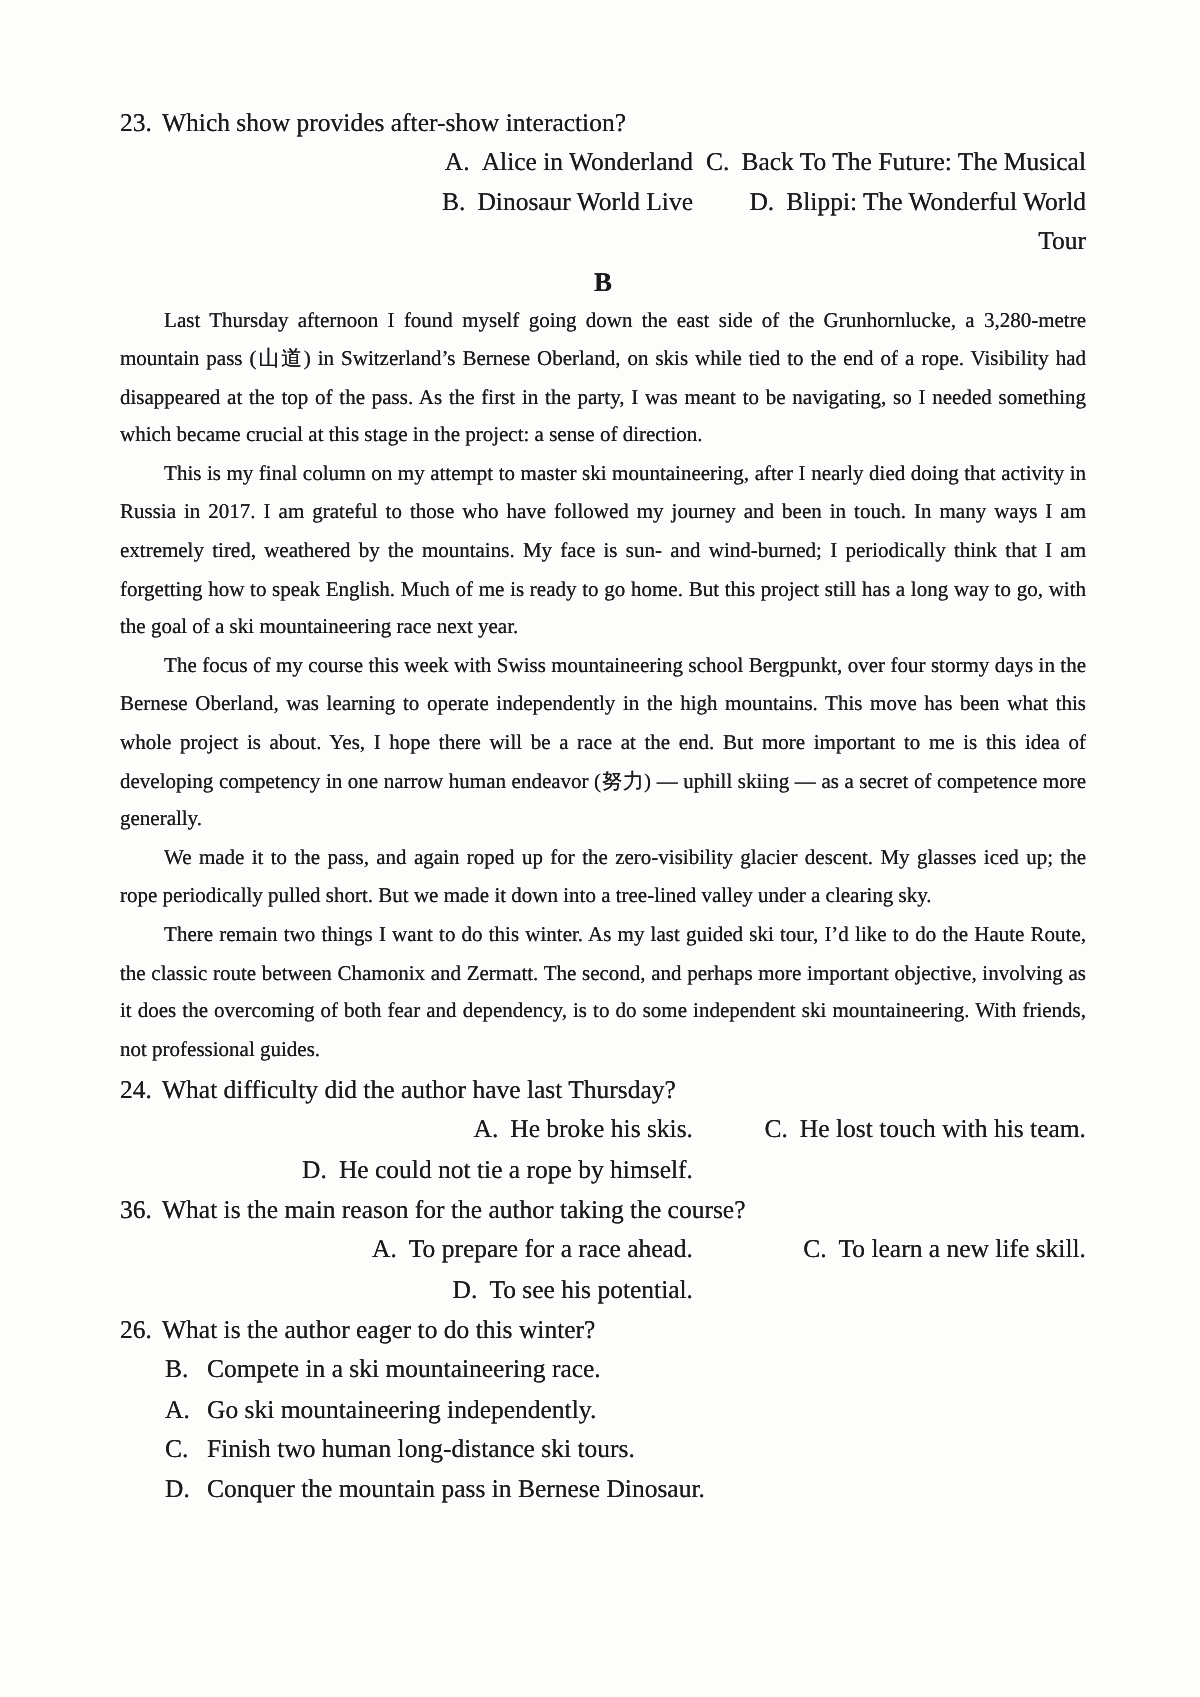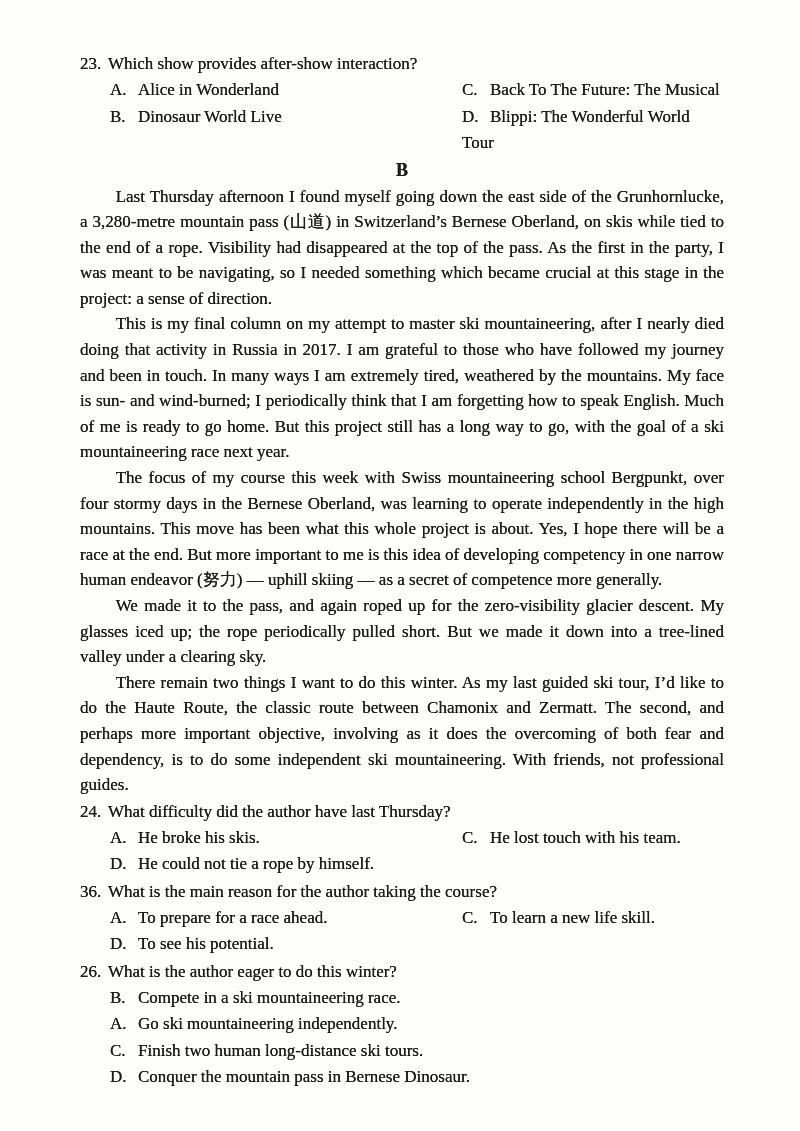--- a/index.html
+++ b/index.html
@@ -7,49 +7,50 @@
     width: 800px; height: 1131px;
     background: #fdfdfc;
     font-family: "Liberation Serif", "DejaVu Serif", serif;
     color: #1b1b1b;
   }
   .page {
     position: relative;
     width: 800px; height: 1131px;
     overflow: hidden;
     box-sizing: border-box;
-    padding: 50px 76px 0 80px;
+    padding: 68px 76px 0 80px;
     text-shadow: 0 0 0.35px currentColor; 
   }
   .q-line {
     font-size: 17px;
     line-height: 27px;
   }
   .q-num { display: inline-block; min-width: 26px; }
   .q-text { margin-left: 2px; }
   .opts { padding-left: 30px; }
   .opts.cols2 {
     display: grid;
     grid-template-columns: 352px 1fr;
+    text-align: right;
   }
   .opt {
     font-size: 17px;
     line-height: 26.5px;
   }
   .opt-label { display: inline-block; min-width: 20px; margin-right: 8px; }
   .section-heading {
     margin: 1px 0 2px 0;
     text-align: center;
     font-size: 18px;
     font-weight: bold;
     line-height: 24px;
   }
   .passage .para {
     margin: 0;
-    font-size: 17px;
+    font-size: 14px;
     line-height: 25.6px;
     text-align: justify;
     text-indent: 2.1em;
   }
 </style>
 </head>
 <body>
 
 <div class="page">
 

